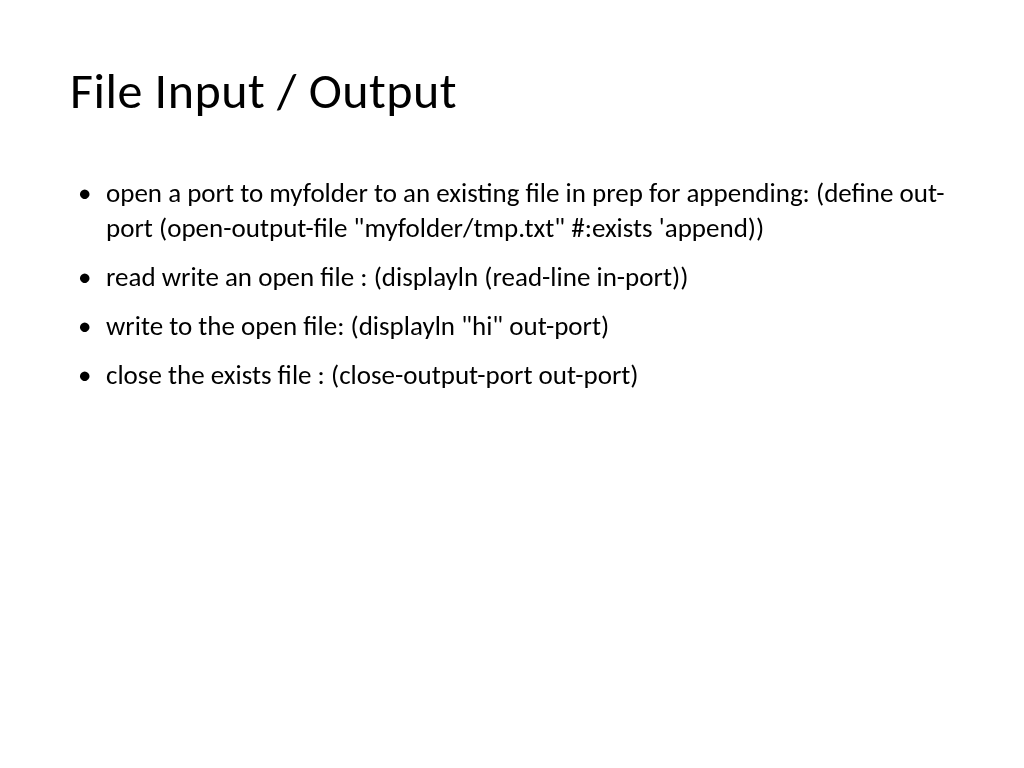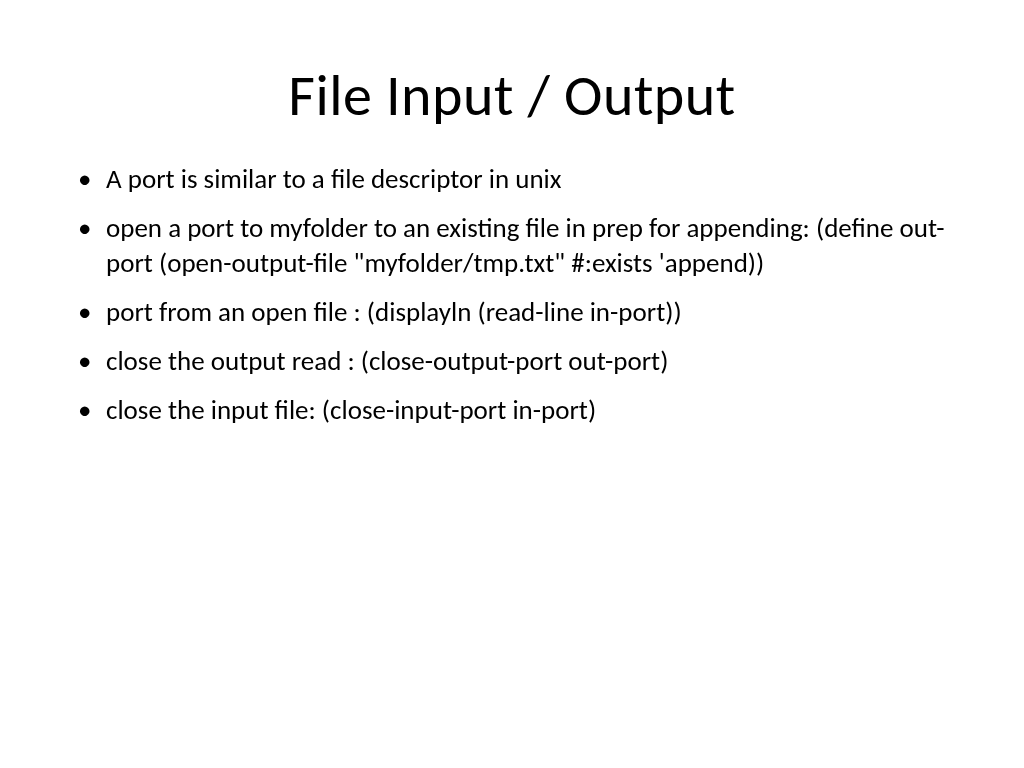--- a/index.html
+++ b/index.html
@@ -1,27 +1,26 @@
 <!DOCTYPE html>
 <html><head>
 <meta charset="utf-8">
 <style>
   * { margin: 0; padding: 0; box-sizing: border-box; }
   html, body { width: 1024px; height: 768px; background: #fff; font-family: Calibri, "Segoe UI", Arial, sans-serif; color: #000; }
   .slide { width: 1024px; height: 768px; position: relative; padding: 40px 70px 40px 70px; }
-  .title { font-size: 58px; font-weight: 400; text-align: center; margin-top: 20px; margin-bottom: 30px; letter-spacing: 0.5px; }
+  .title { font-size: 50px; font-weight: 400; margin-top: 20px; margin-bottom: 54px; letter-spacing: 0.5px; }
   .bullets { list-style: none; }
   .bullets li { position: relative; font-size: 27px; line-height: 1.3; margin-bottom: 14px; padding-left: 36px; }
   .bullets li::before { content: "•"; position: absolute; left: 8px; top: 0; font-size: 27px; }
 </style>
 </head>
 <body>
 
 <div class="slide">
   <h1 class="title">File Input / Output</h1>
   <ul class="bullets">
-    <li>A port is similar to a file descriptor in unix</li>
     <li>open a port to myfolder to an existing file in prep for appending: (define out-port (open-output-file "myfolder/tmp.txt" #:exists 'append))</li>
-    <li>port from an open file : (displayln (read-line in-port))</li>
-    <li>close the output read : (close-output-port out-port)</li>
-    <li>close the input file: (close-input-port in-port)</li>
+    <li>read write an open file : (displayln (read-line in-port))</li>
+    <li>write to the open file: (displayln "hi" out-port)</li>
+    <li>close the exists file : (close-output-port out-port)</li>
   </ul>
 </div>
 
 </body></html>

